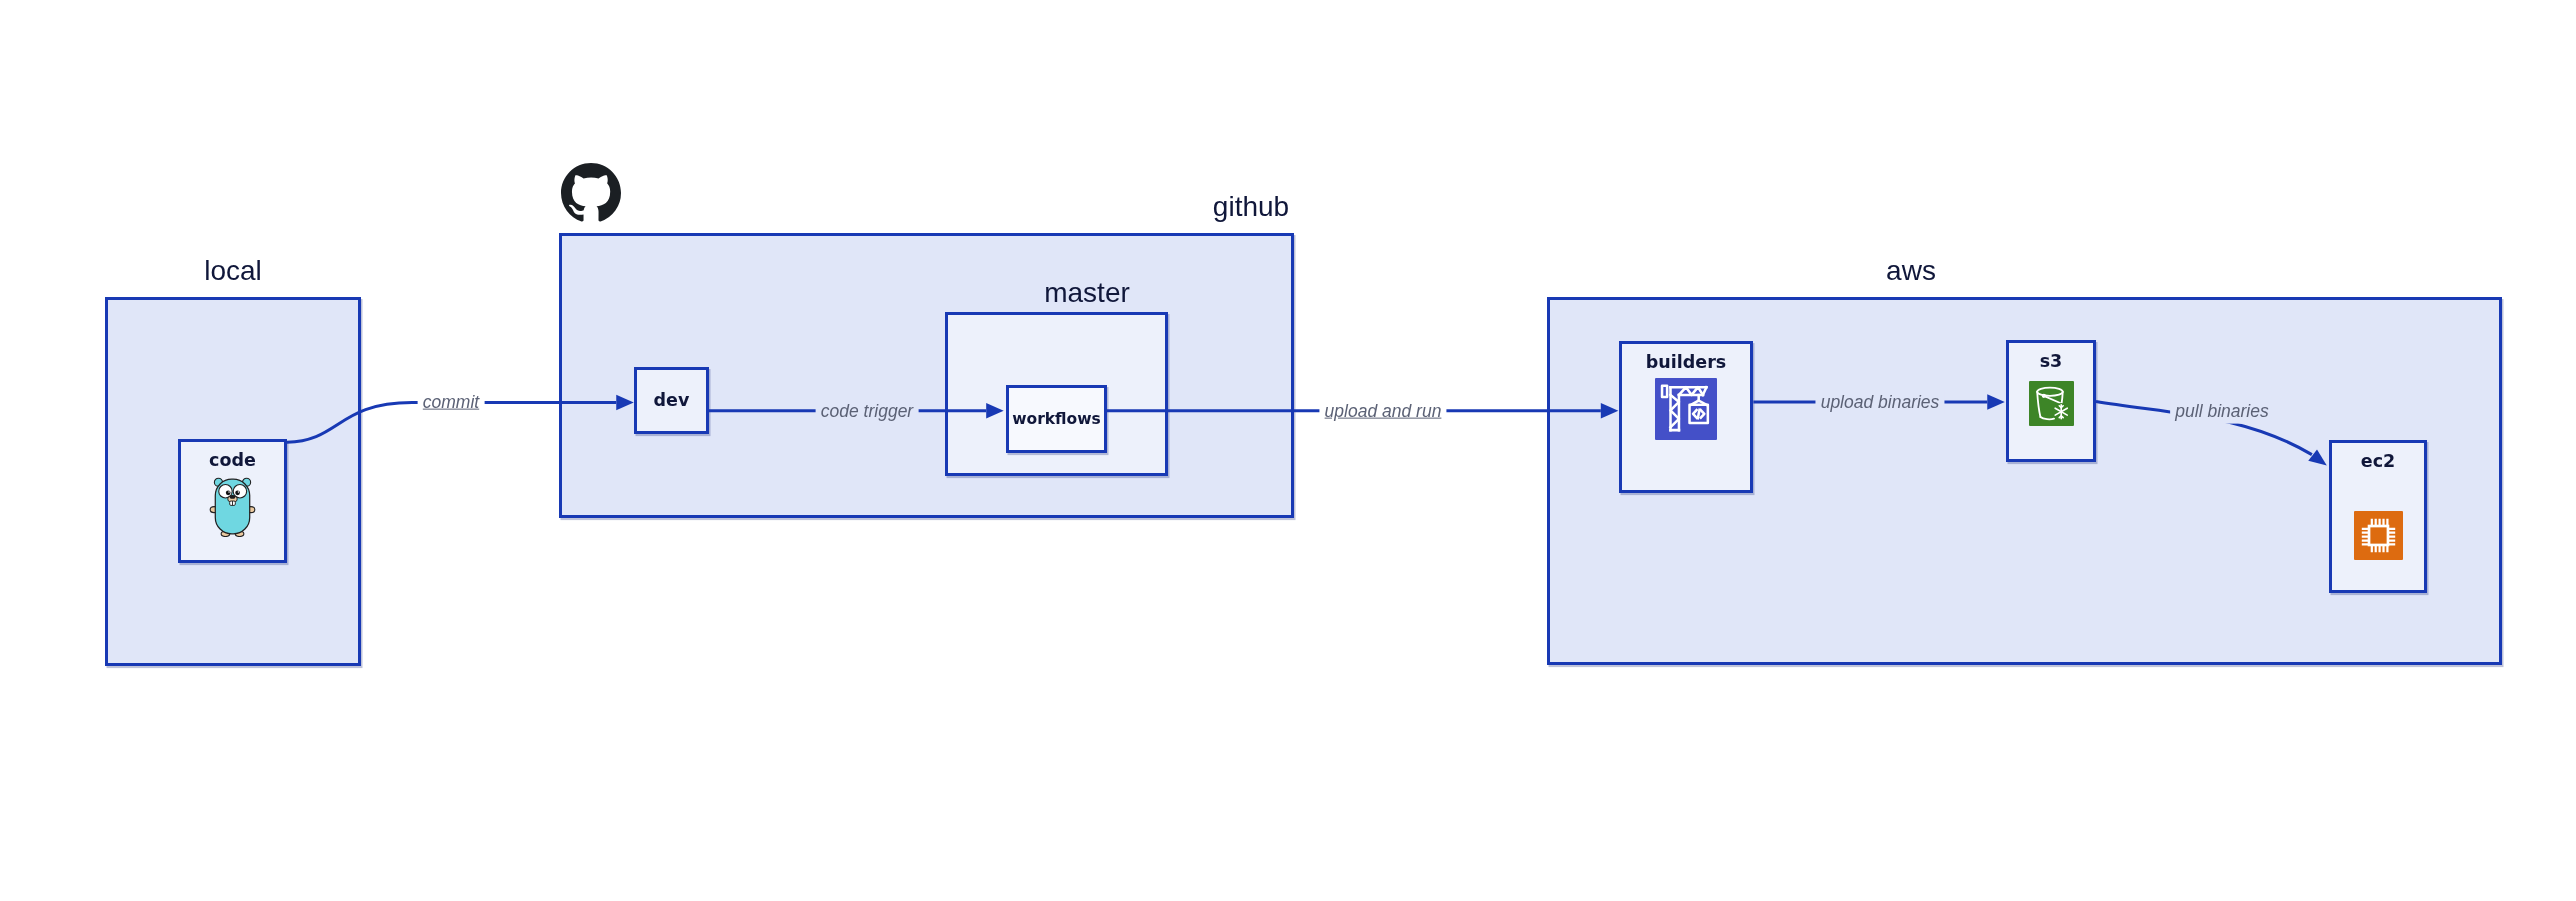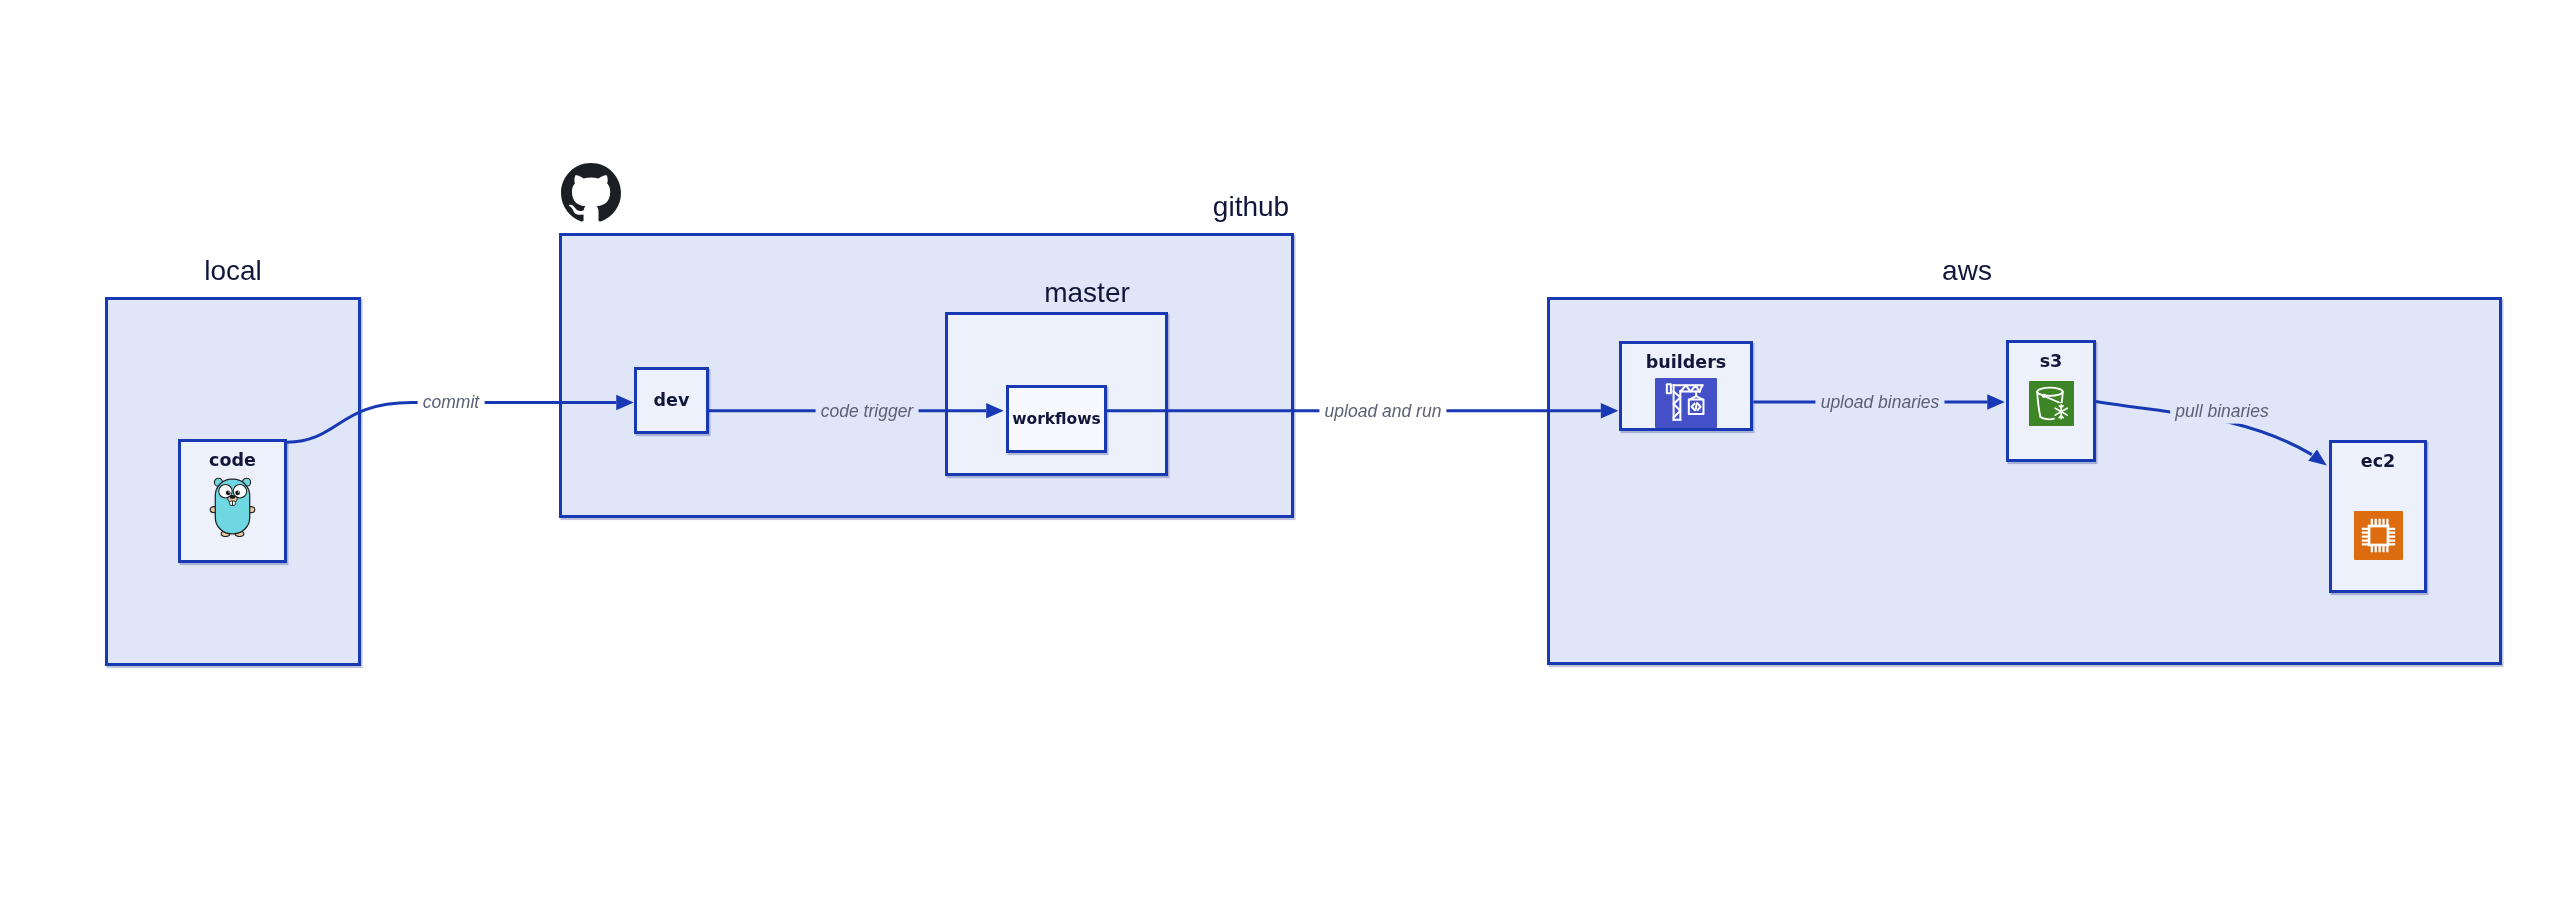--- a/index.html
+++ b/index.html
@@ -22,21 +22,21 @@
   .workflows-fill{background:#f7f9fe;}
 
   .box-local   {left:105px;  top:297px; width:256px;  height:369px;}
   .box-github  {left:559px; top:233px; width:735px; height:285px;}
   .box-master  {left:945px; top:312px; width:223px;  height:164px;}
   .box-aws     {left:1547px; top:297px; width:955px; height:368px;}
 
   .box-code    {left:178px;  top:439px; width:109px; height:124px;}
   .box-dev     {left:634px; top:367px; width:75px; height:67px;}
   .box-workflows{left:1006px;top:385px; width:101px; height:68px;}
-  .box-builders{left:1619px; top:341px; width:134px; height:90px;}
+  .box-builders{left:1619px; top:341px; width:134px; height:152px;}
   .box-s3      {left:2006px; top:340px; width:90px; height:122px;}
   .box-ec2     {left:2329px; top:440px; width:98px; height:153px;gap:32px;}
 
   .node{display:flex;flex-direction:column;align-items:center;}
   .node-label{
     color:#10173a;font-weight:bold;font-size:17.5px;
     font-family:"DejaVu Sans","Liberation Sans",sans-serif;
     margin-top:8.2px;line-height:1.2;
   }
   .node-label.center{margin:auto;}
@@ -44,32 +44,32 @@
 
   
   .group-label{
     position:absolute;transform:translateX(-50%);
     color:#10173a;font-size:28px;font-weight:500;line-height:1.1;
     white-space:nowrap;
   }
   .lbl-local {left:233px; top:256px;}
   .lbl-github{left:1251px;top:192px;}
   .lbl-master{left:1087px;top:278px;}
-  .lbl-aws   {left:1967px;top:256px;}
+  .lbl-aws   {left:1911px;top:256px;}
 
   
   .edges-svg{position:absolute;left:0;top:0;z-index:5;}
 
   
   .edge-label{
     position:absolute;transform:translate(-50%,-50%);
     z-index:6;font-style:italic;color:#5b6175;font-size:17.5px;
     padding:1px 5.2px;white-space:nowrap;line-height:1.3;
   }
-  .on-white{background:#ffffff;}
+  .on-white{background:#ffffff;text-decoration:underline;}
   .on-fill {background:#e0e6f8;}
   .elbl-commit        {left:451px; top:402px;}
   .elbl-merge-trigger {left:867px;top:411px;}
   .elbl-upload-run    {left:1383px;top:411px;}
   .elbl-upload-bin    {left:1880px;top:402px;}
   .elbl-pull-bin      {left:2222px;top:411px;}
 
   
   .github-logo{position:absolute;left:561px;top:163px;width:60px;height:60px;z-index:4;}
   .svc-icon{display:block;border-radius:1px;}

